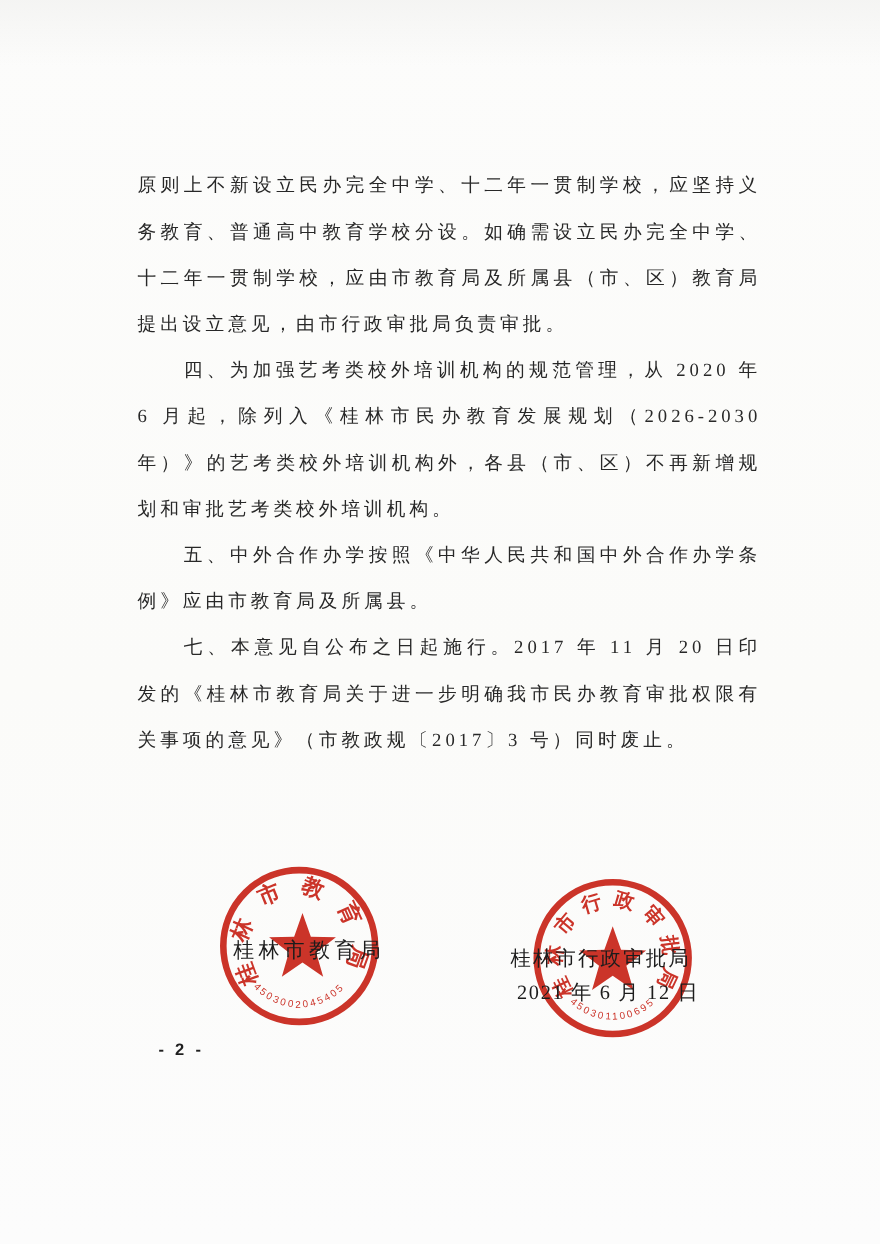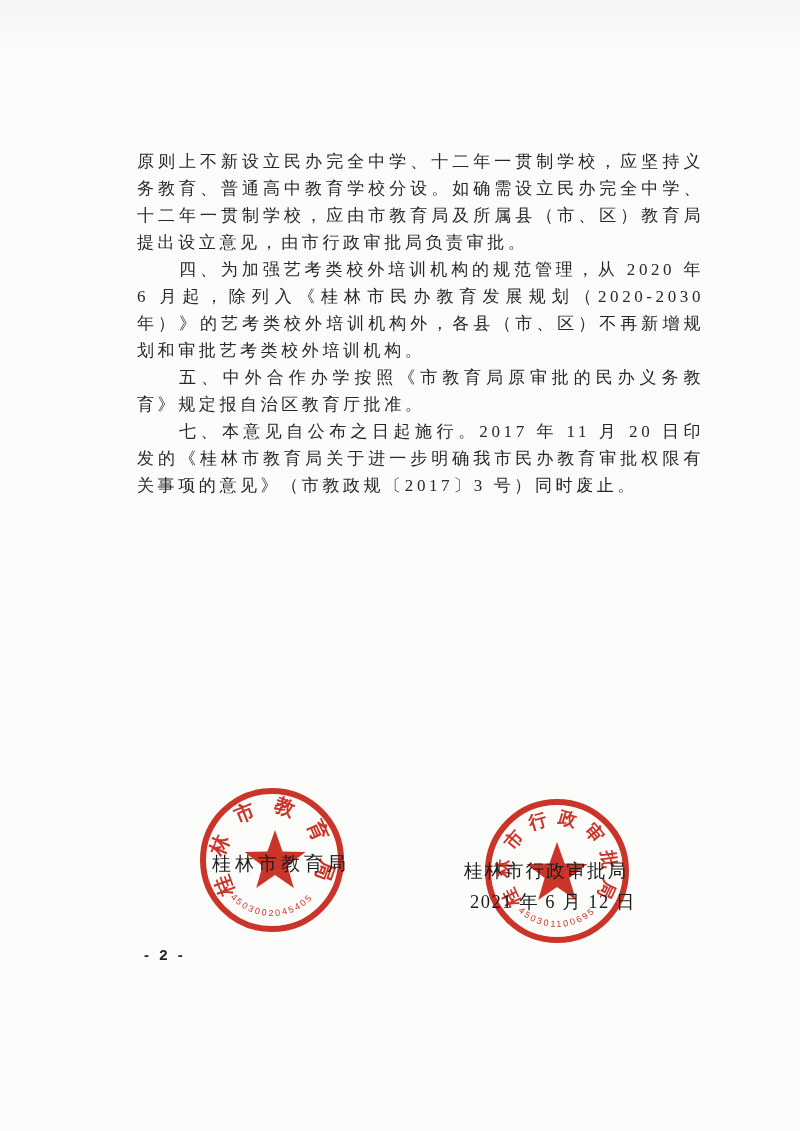--- a/index.html
+++ b/index.html
@@ -16,25 +16,24 @@
     overflow: hidden;
     font-family: "Liberation Serif", "DejaVu Serif", serif;
   }
   
   .text-block {
     position: absolute;
     left: 125px;
     top: 148px;
     width: 567px;
     font-size: 17px;
-    line-height: 27px;
+    line-height: 42px;
     letter-spacing: 3.6px;
     color: #282828;
     text-align: justify;
-    margin-left: 12px;
   }
   .text-block p {
     margin: 0;
     padding: 0;
   }
   .text-block p.indent {
     text-indent: 42px;
   }
   
   .seal {
@@ -84,22 +83,22 @@
   }
 </style>
 </head>
 <body>
 
 <div class="scan-page">
   <div class="scan-noise"></div>
 
   <section class="text-block">
     <p>原则上不新设立民办完全中学、十二年一贯制学校，应坚持义务教育、普通高中教育学校分设。如确需设立民办完全中学、十二年一贯制学校，应由市教育局及所属县（市、区）教育局提出设立意见，由市行政审批局负责审批。</p>
-    <p class="indent">四、为加强艺考类校外培训机构的规范管理，从 2020 年 6 月起，除列入《桂林市民办教育发展规划（2020-2030 年）》的艺考类校外培训机构外，各县（市、区）不再新增规划和审批艺考类校外培训机构。</p>
-    <p class="indent">五、中外合作办学按照《市教育局原审批的民办义务教育》规定报自治区教育厅批准。</p>
+    <p class="indent">四、为加强艺考类校外培训机构的规范管理，从 2020 年 6 月起，除列入《桂林市民办教育发展规划（2026-2030 年）》的艺考类校外培训机构外，各县（市、区）不再新增规划和审批艺考类校外培训机构。</p>
+    <p class="indent">五、中外合作办学按照《中华人民共和国中外合作办学条例》应由市教育局及所属县。</p>
     <p class="indent">七、本意见自公布之日起施行。2017 年 11 月 20 日印发的《桂林市教育局关于进一步明确我市民办教育审批权限有关事项的意见》（市教政规〔2017〕3 号）同时废止。</p>
   </section>
 
   <svg class="seal seal-left" width="150" height="150" viewBox="0 0 150 150">
     <circle cx="75" cy="75" r="69" fill="none" stroke="#c8251a" stroke-width="6"></circle>
     <polygon fill="#c8251a" transform="translate(78,77)" points="0,-32 7.6,-10.5 30.4,-9.9 12.4,4 18.8,25.9 0,13 -18.8,25.9 -12.4,4 -30.4,-9.9 -7.6,-10.5"></polygon>
     <defs>
       <path id="seal-arc-left" d="M 39,105 A 47,47 0 1 1 111,105" fill="none"></path>
       <path id="num-arc-left" d="M 26.5,103 A 56,56 0 0 0 123.5,103" fill="none"></path>
     </defs>

